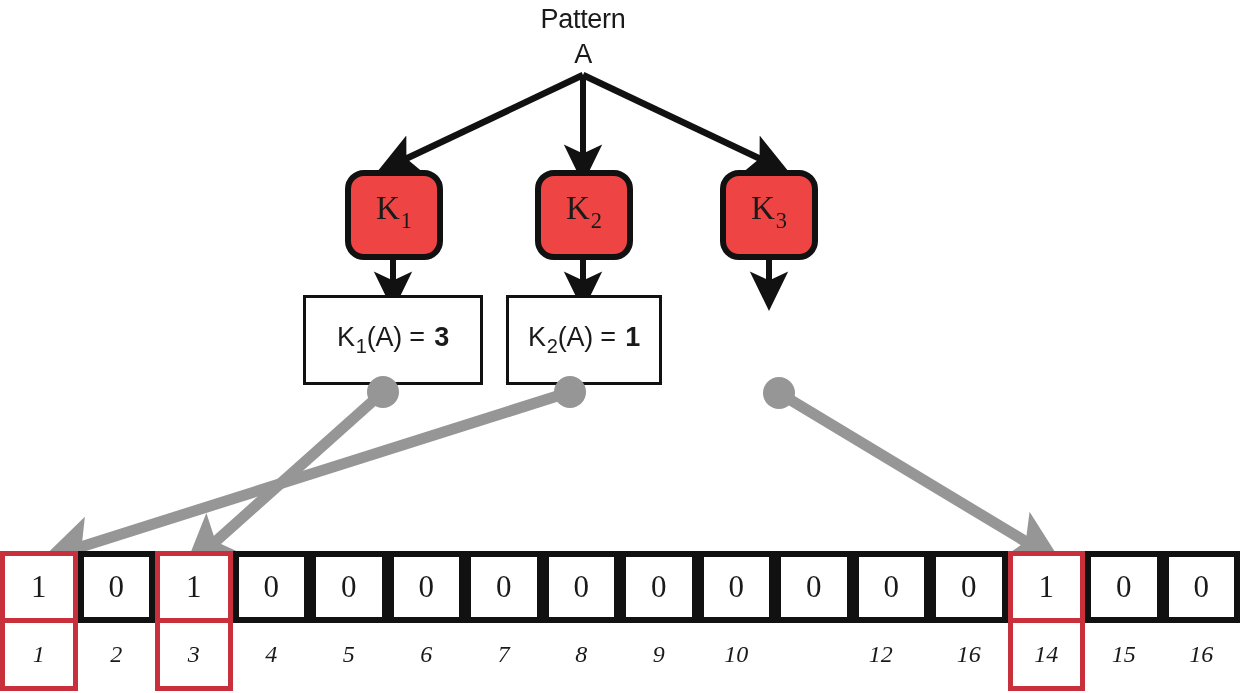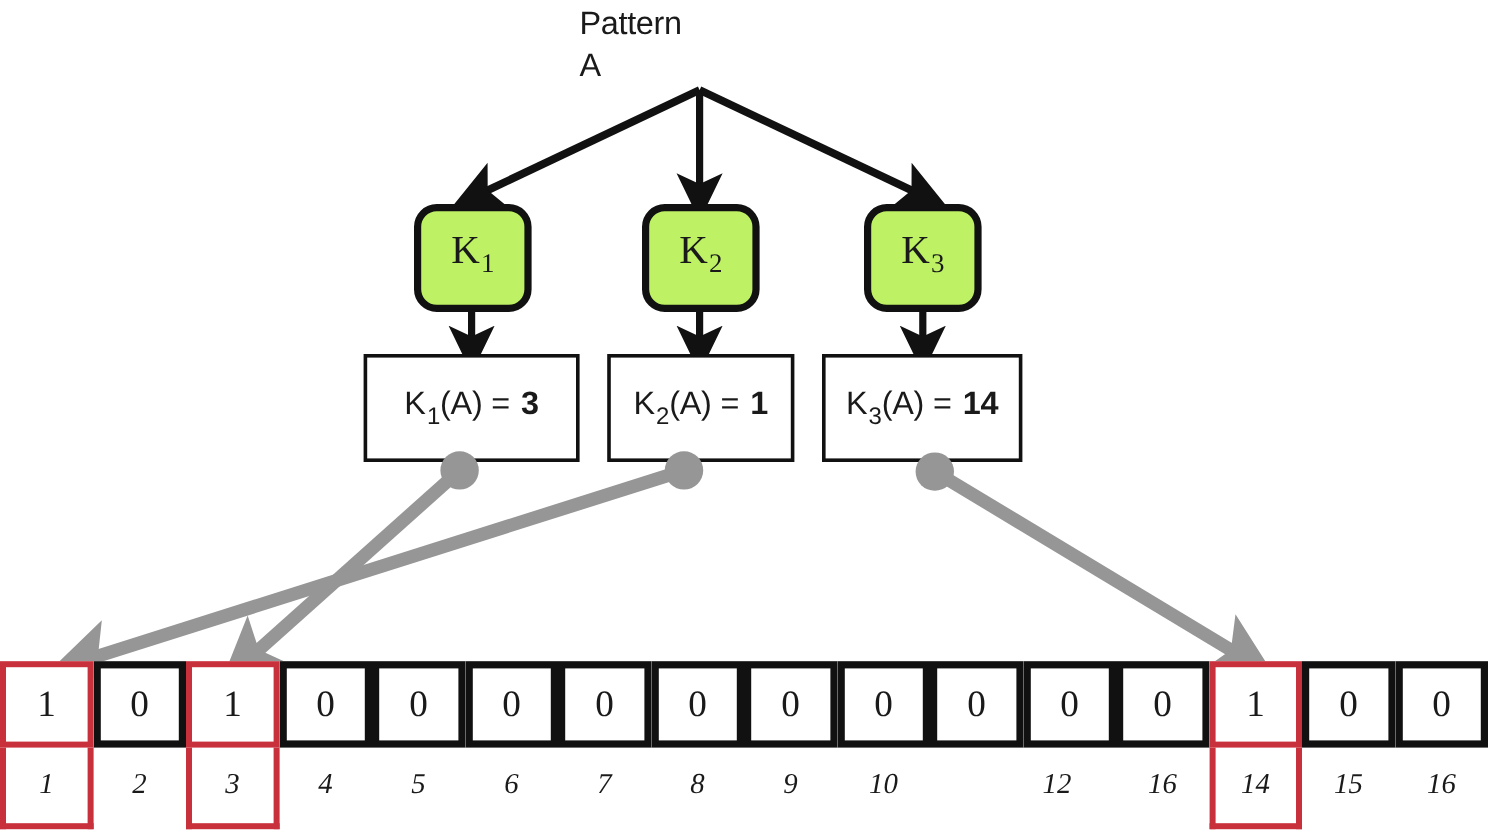--- a/index.html
+++ b/index.html
@@ -17,21 +17,21 @@
     font-family: "Liberation Sans", sans-serif;
     -webkit-font-smoothing: antialiased;
   }
 
   
   #pattern-title {
     position: absolute;
     left: 483px;
     top: 2px;
     width: 200px;
-    text-align: left;
+    text-align: center;
     font-family: "Liberation Sans", sans-serif;
     font-size: 27px;
     font-weight: 500;
     color: #1a1a1a;
     line-height: 1.28;
     letter-spacing: -0.3px;
   }
   #pattern-title .line2 { display: block; }
 
   
@@ -48,21 +48,21 @@
     letter-spacing: -0.4px;
     white-space: nowrap;
   }
 
   
   .hash-box {
     position: absolute;
     width: 98px;
     height: 90px;
     box-sizing: border-box;
-    background: #bef264;
+    background: #ef4444;
     border: 6px solid #111111;
     border-radius: 19px;
     display: flex;
     align-items: center;
     justify-content: center;
   }
   .hash-box .ktext {
     font-family: "Liberation Serif", serif;
     font-size: 33px;
     color: #1a1a1a;
@@ -229,23 +229,20 @@
       <path d="M769,258 L769,290" stroke="#111111" stroke-width="6" fill="none" marker-end="url(#blkArrow)"></path>
     </g>
   </svg>
 
   <div class="result-box" style="left:303px; top:295px; width:180px;">
     <span class="rtext">K<sub>1</sub><span>(A)</span> <span>=</span> <b>3</b></span>
   </div>
   <div class="result-box" style="left:506px; top:295px; width:156px;">
     <span class="rtext">K<sub>2</sub><span>(A)</span> <span>=</span> <b>1</b></span>
   </div>
-  <div class="result-box" style="left:685px; top:295px; width:167px;">
-    <span class="rtext">K<sub>3</sub><span>(A)</span> <span>=</span> <b>14</b></span>
-  </div>
 
   <svg class="overlay" viewBox="0 0 1240 693" xmlns="http://www.w3.org/2000/svg">
     <defs>
       <marker id="grayArrow" markerWidth="5.2" markerHeight="5.2" refX="2.4" refY="2.6" orient="auto" markerUnits="strokeWidth">
         <path d="M0,0.1 L5.0,2.6 L0,5.1 L1.1,2.6 Z" fill="#969696"></path>
       </marker>
     </defs>
 
     <g>
       <path d="M383,392 L205,551" stroke="#969696" stroke-width="11" fill="none" marker-end="url(#grayArrow)"></path>

